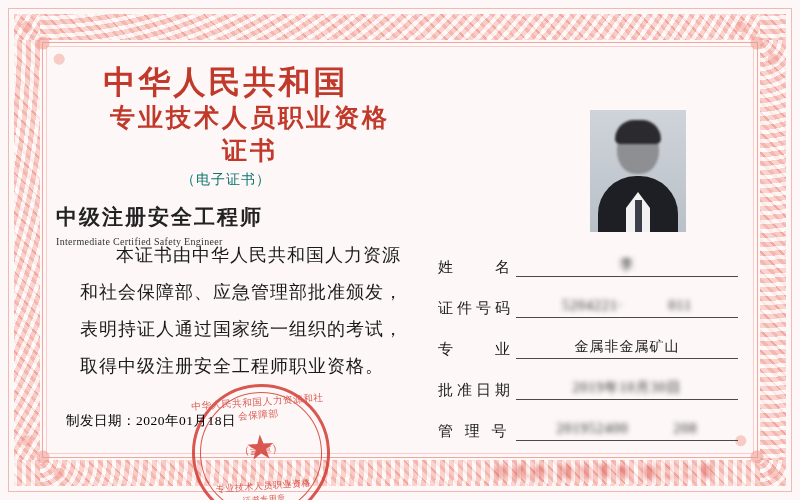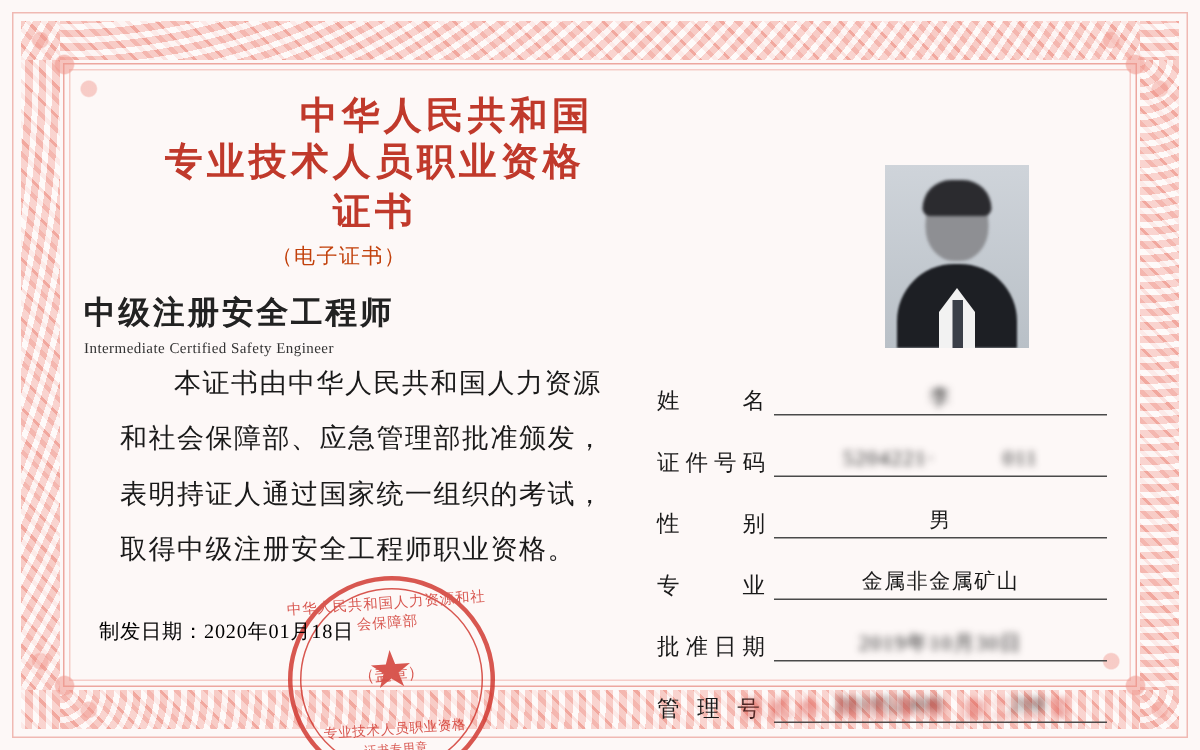--- a/index.html
+++ b/index.html
@@ -96,39 +96,38 @@
     position: absolute;
     left: 56px; top: 52px; right: 56px; bottom: 52px;
   }
 
   .titles {
     text-align: center;
     margin-top: 10px;
   }
   .title-line1 {
     font-family: "Liberation Serif", serif;
-    font-size: 25px;
+    font-size: 32px;
     font-weight: bold;
     color: #c0392b;
     letter-spacing: 3px;
     line-height: 1.25;
-    text-align: right;
   }
   .title-line2 {
     font-family: "Liberation Serif", serif;
     font-size: 25px;
     font-weight: bold;
     color: #c0392b;
     letter-spacing: 3px;
     line-height: 1.3;
     margin-left: 48px;
   }
   .title-sub {
     font-size: 14px;
-    color: #c2410c;
+    color: #0f766e;
     letter-spacing: 1px;
     margin-top: 4px;
   }
 
   .cert-name-block {
     margin-top: 14px;
     text-align: left;
     width: 330px;
   }
   .cert-name-cn {
@@ -366,24 +365,20 @@
     </div>
 
     <div class="fields">
       <div class="field-row">
         <div class="field-label">姓　　名</div>
         <div class="field-value"><span class="blur-patch">李</span></div>
       </div>
       <div class="field-row">
         <div class="field-label">证件号码</div>
         <div class="field-value"><span class="blur-patch">5204221·　　　011</span></div>
-      </div>
-      <div class="field-row">
-        <div class="field-label">性　　别</div>
-        <div class="field-value">男</div>
       </div>
       <div class="field-row">
         <div class="field-label">专　　业</div>
         <div class="field-value">金属非金属矿山</div>
       </div>
       <div class="field-row">
         <div class="field-label">批准日期</div>
         <div class="field-value"><span class="blur-patch">2019年10月30日</span></div>
       </div>
       <div class="field-row">

